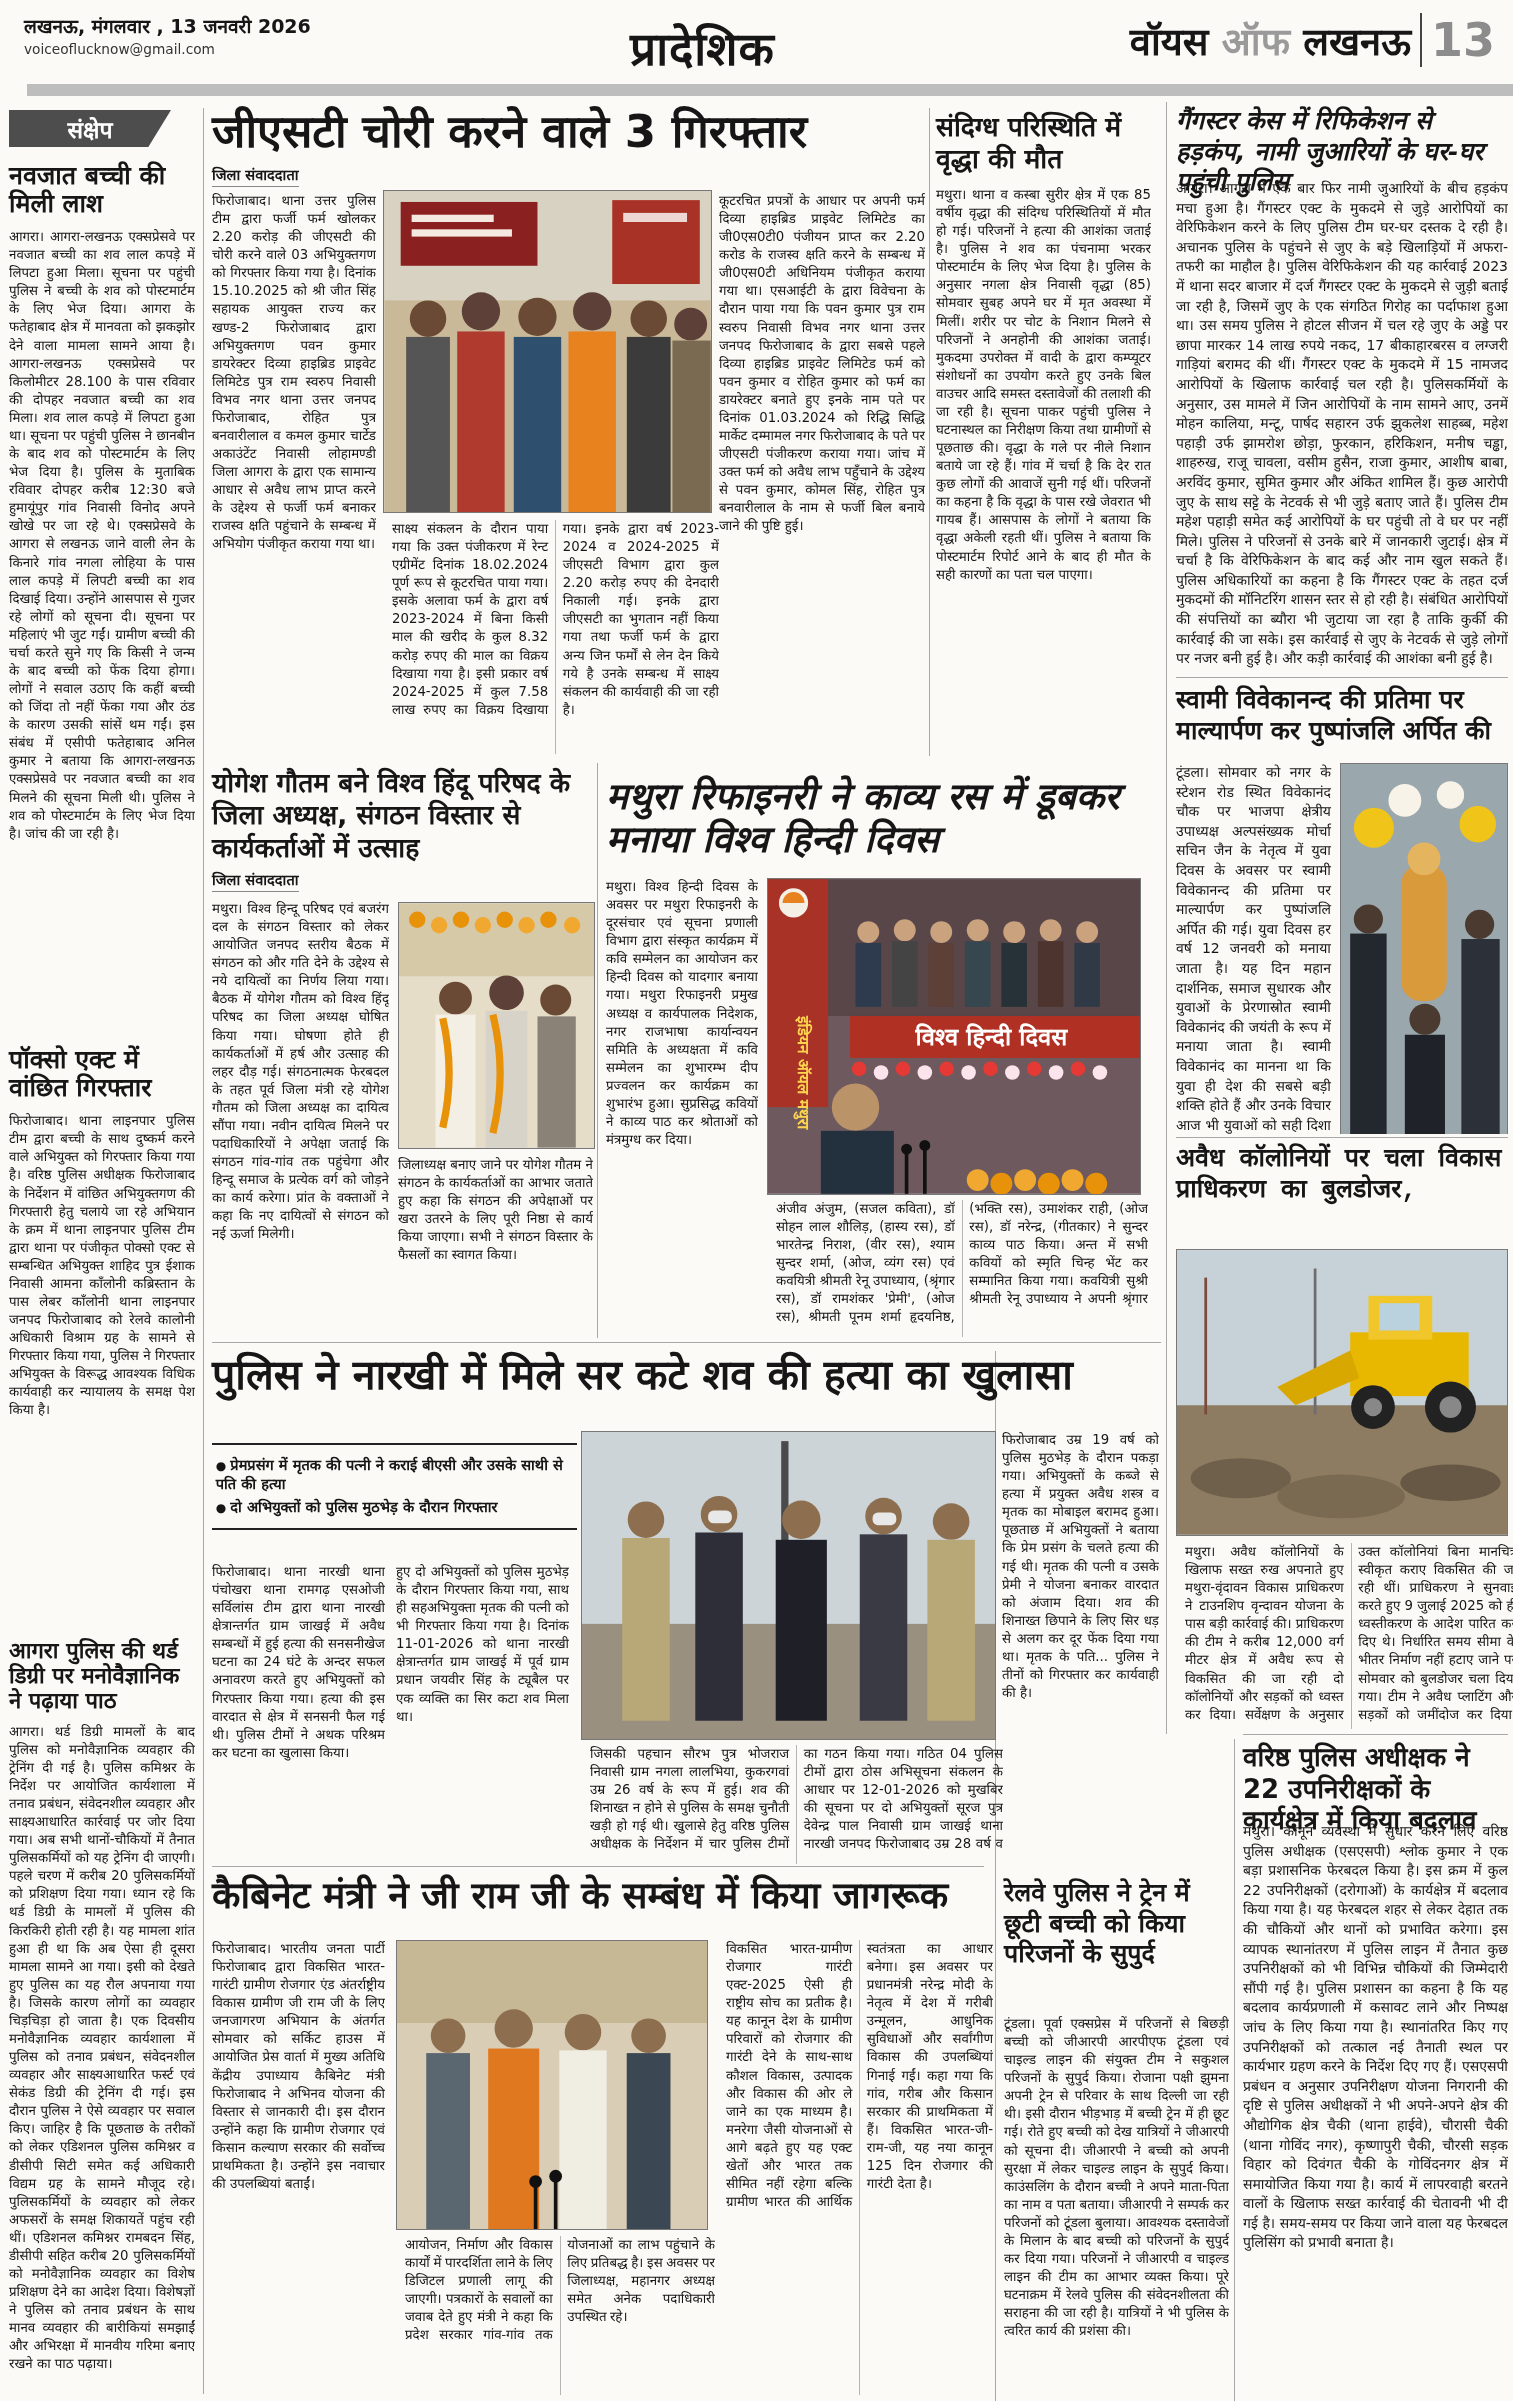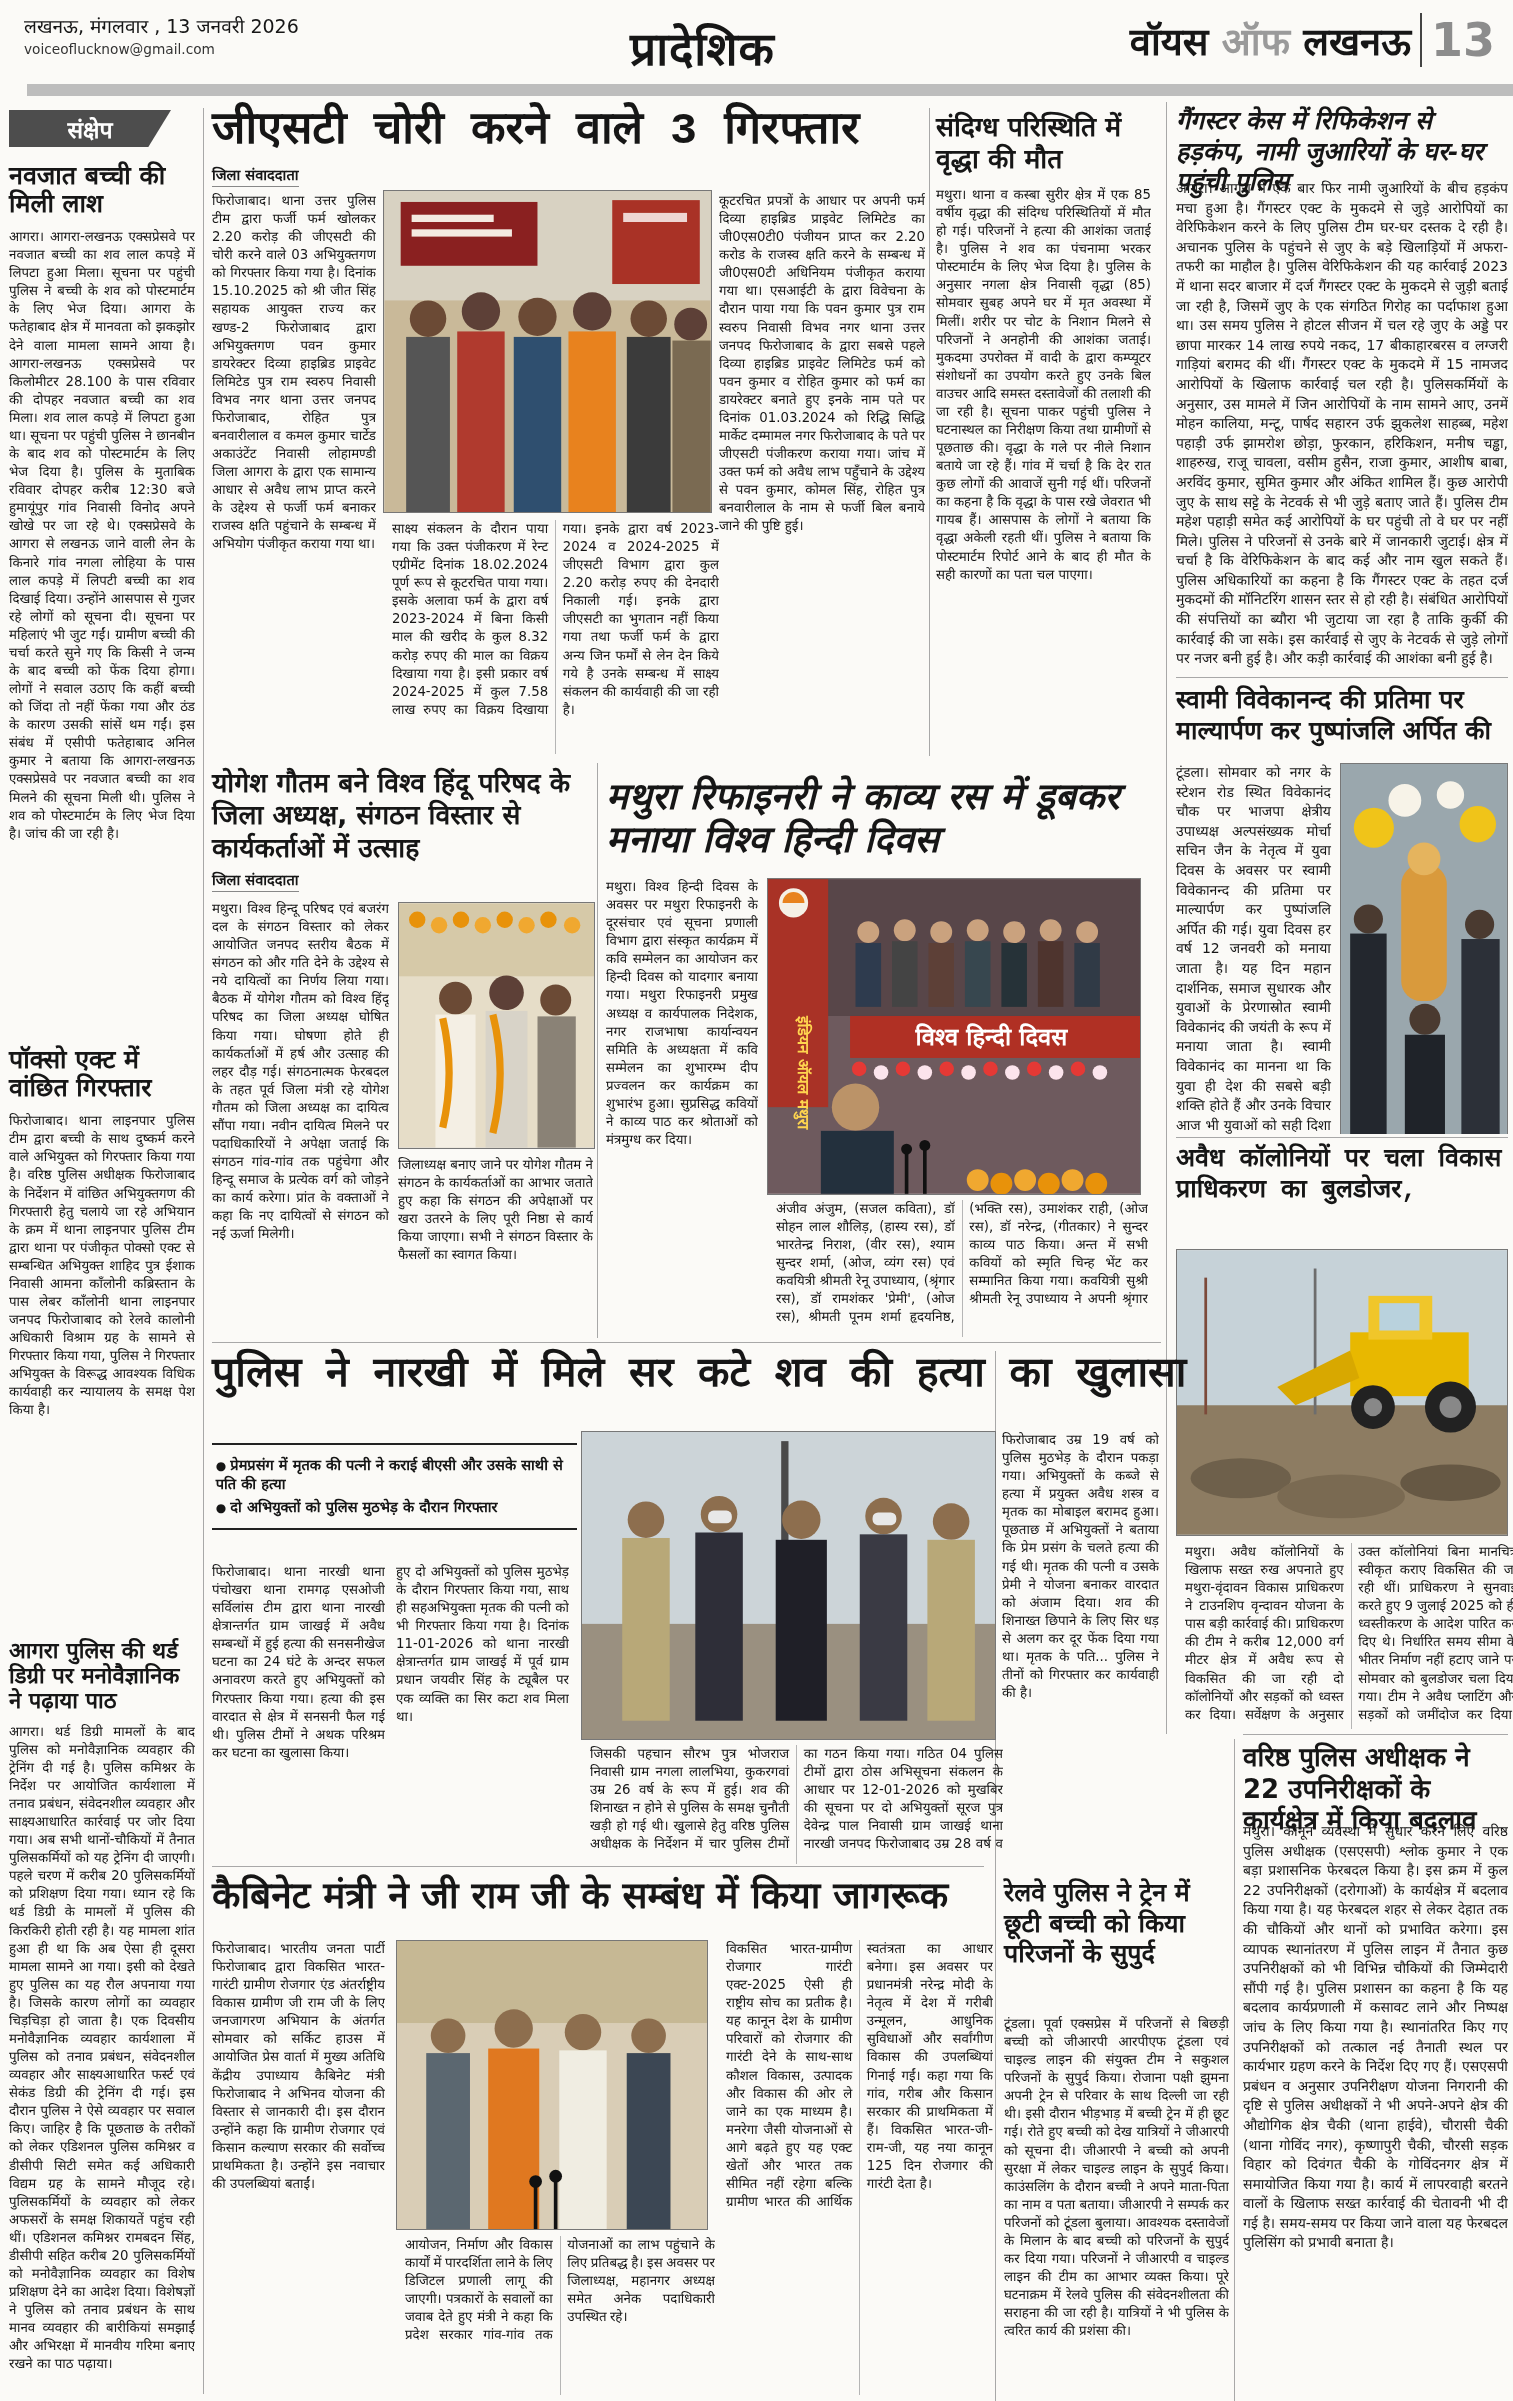--- a/index.html
+++ b/index.html
@@ -1,40 +1,40 @@
 <!DOCTYPE html>
 <html lang="hi" style="font-size:14.6px"><head>
 <meta charset="utf-8">
 <style>
   html,body{margin:0;padding:0;background:#e9e7e2;}
   .page{position:relative;width:1513px;height:2401px;background:#fbfaf7;margin:0 auto;
         font-family:"DejaVu Sans",sans-serif;color:#161616;overflow:hidden;}
   .abs{position:absolute;}
   
-  .dateline{font-size:19px;font-weight:normal;line-height:1.2;}
+  .dateline{font-size:19px;font-weight:bold;line-height:1.2;}
   .email{font-size:13.7px;font-weight:normal;color:#333;margin-top:3.7px;}
   .section-title{font-size:46px;font-weight:bold;letter-spacing:0.9px;}
   .paper-name{font-size:38px;font-weight:bold;white-space:nowrap;}
   .paper-name .gray{color:#9a9a9a;}
   .pageno{font-size:46px;font-weight:bold;color:#8c8c8c;border-left:2.7px solid #444;
           padding-left:9px;margin-left:9px;}
   .gray-rule{background:#bdbdbd;}
   
   .vrule{width:0.9px;background:#a8a8a8;}
   .hrule{height:0.9px;background:#a8a8a8;}
   
   .brief-banner{background:#4d4d4d;color:#fff;font-size:23px;font-weight:bold;
     width:162px;height:37px;display:flex;align-items:center;justify-content:center;
     clip-path:polygon(0 0,100% 0,86% 100%,0 100%);}
   .brief-h{font-size:25px;font-weight:bold;line-height:1.15;margin:14.6px 0 9px 0;}
   .brief-h.small{font-size:22px;}
   .body{font-size:13.3px;line-height:1.36;text-align:justify;overflow:hidden;}
   .body-lg{font-size:14px;line-height:1.4;text-align:justify;overflow:hidden;}
   
-  .h-xl{font-size:45px;font-weight:bold;line-height:1.08;white-space:nowrap;font-family:Liberation Mono, monospace;}
+  .h-xl{font-size:45px;font-weight:bold;line-height:1.08;white-space:nowrap;}
   .h-lg{font-size:37px;font-weight:bold;line-height:1.15;}
   .h-md{font-size:26.5px;font-weight:bold;line-height:1.22;}
   .h-sd{font-size:25px;font-weight:bold;line-height:1.22;}
   .byline{font-size:14.6px;font-weight:bold;border-bottom:0.9px solid #888;display:inline-block;
           padding-bottom:1.8px;}
   .cols2{column-count:2;column-gap:14.6px;column-rule:0.9px solid #b5b5b5;margin-left:9px;}
   .photo{border:0.9px solid #777;background:#ddd;overflow:hidden;}
   .photo svg{display:block;}
   
   .bullet-box{border-top:2.7px solid #222;border-bottom:2.7px solid #222;padding:7.3px 3.7px;

